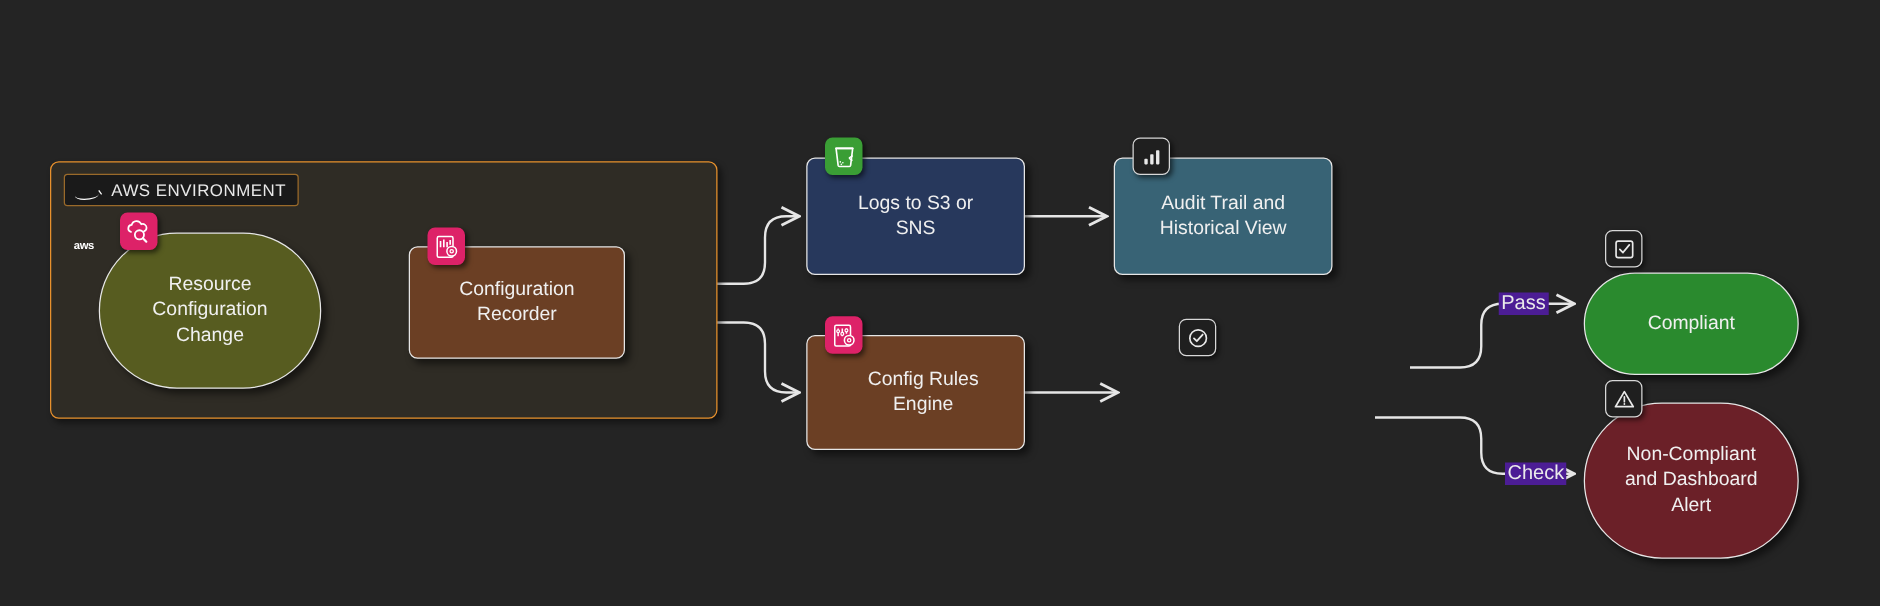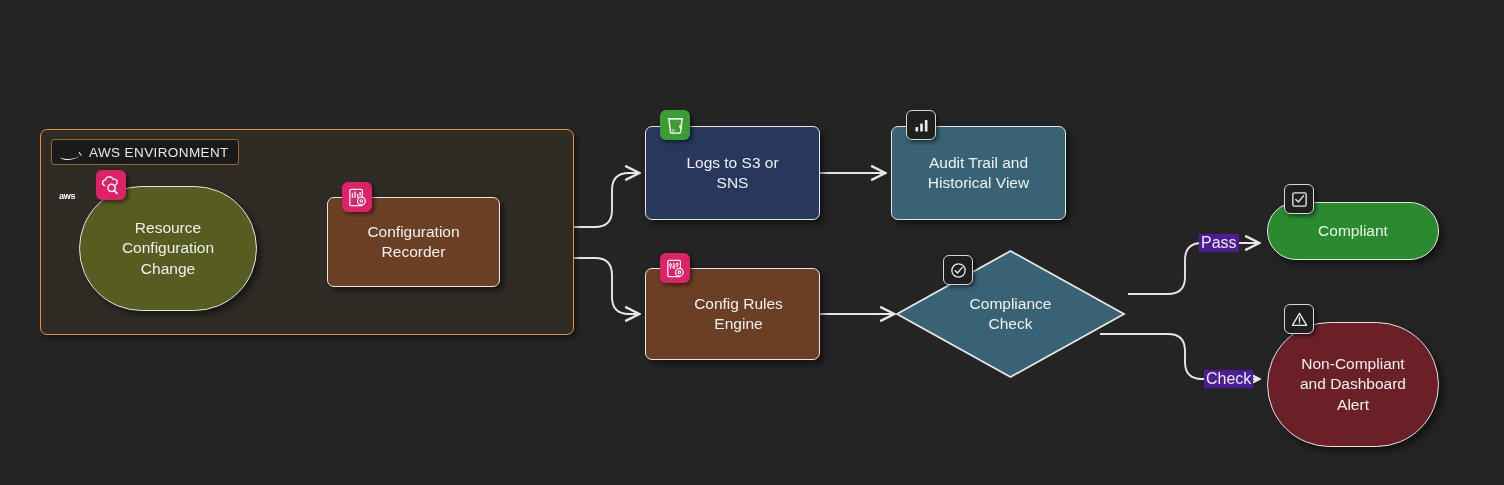--- a/index.html
+++ b/index.html
@@ -257,35 +257,28 @@
       <circle cx="6.3" cy="8.0" r="1.3" fill="#dd2268" stroke="#ffffff" stroke-width="1.1"></circle>
       <line x1="10.1" y1="5.4" x2="10.1" y2="12.6" stroke="#ffffff" stroke-width="1.4"></line>
       <circle cx="10.1" cy="10.4" r="1.3" fill="#dd2268" stroke="#ffffff" stroke-width="1.1"></circle>
       <line x1="13.9" y1="5.4" x2="13.9" y2="10.2" stroke="#ffffff" stroke-width="1.4"></line>
       <circle cx="13.9" cy="7.2" r="1.3" fill="#dd2268" stroke="#ffffff" stroke-width="1.1"></circle>
       <circle cx="16.4" cy="16.2" r="4.4" fill="#dd2268" stroke="#ffffff" stroke-width="1.4"></circle>
       <circle cx="16.4" cy="16.2" r="1.5" fill="none" stroke="#ffffff" stroke-width="1.2"></circle>
     </svg>
   </div>
 
-  <div class="node-diamond" style="left:893px; top:246px; width:235px; height:136px;">
-    <svg class="dia-bg" viewBox="0 0 235 136" preserveAspectRatio="none">
-      <polygon points="117.5,5 231,68 117.5,131 4,68" fill="#386375" stroke="#e6e6e6" stroke-width="1.8"></polygon>
-    </svg>
-    <span class="lbl">Compliance
-Check</span>
-  </div>
   <div class="badge badge-dark" style="left:943px; top:255px;">
     <svg width="19" height="19" viewBox="0 0 24 24">
       <circle cx="12" cy="12" r="8.4" fill="none" stroke="#e8e8e8" stroke-width="1.7"></circle>
       <path d="M7.8 12.2 L10.7 15.1 L16.6 8.4" fill="none" stroke="#e8e8e8" stroke-width="1.8" stroke-linecap="round" stroke-linejoin="round"></path>
     </svg>
   </div>
 
-  <div class="node shape-stadium" style="left:1267px; top:202px; width:172px; height:58px; background:#2a8a2e;">
+  <div class="node shape-stadium" style="left:1267px; top:218px; width:172px; height:82px; background:#2a8a2e;">
     <span class="lbl">Compliant</span>
   </div>
   <div class="badge badge-dark" style="left:1284px; top:184px;">
     <svg width="19" height="19" viewBox="0 0 24 24">
       <rect x="3.6" y="3.6" width="16.8" height="16.8" rx="2.2" fill="none" stroke="#e8e8e8" stroke-width="1.7"></rect>
       <path d="M7.4 12.0 L10.6 15.2 L17.0 7.4" fill="none" stroke="#e8e8e8" stroke-width="1.8" stroke-linecap="round" stroke-linejoin="round"></path>
     </svg>
   </div>
 
   <div class="node shape-stadium" style="left:1267px; top:322px; width:172px; height:125px; background:#6b2028;">

